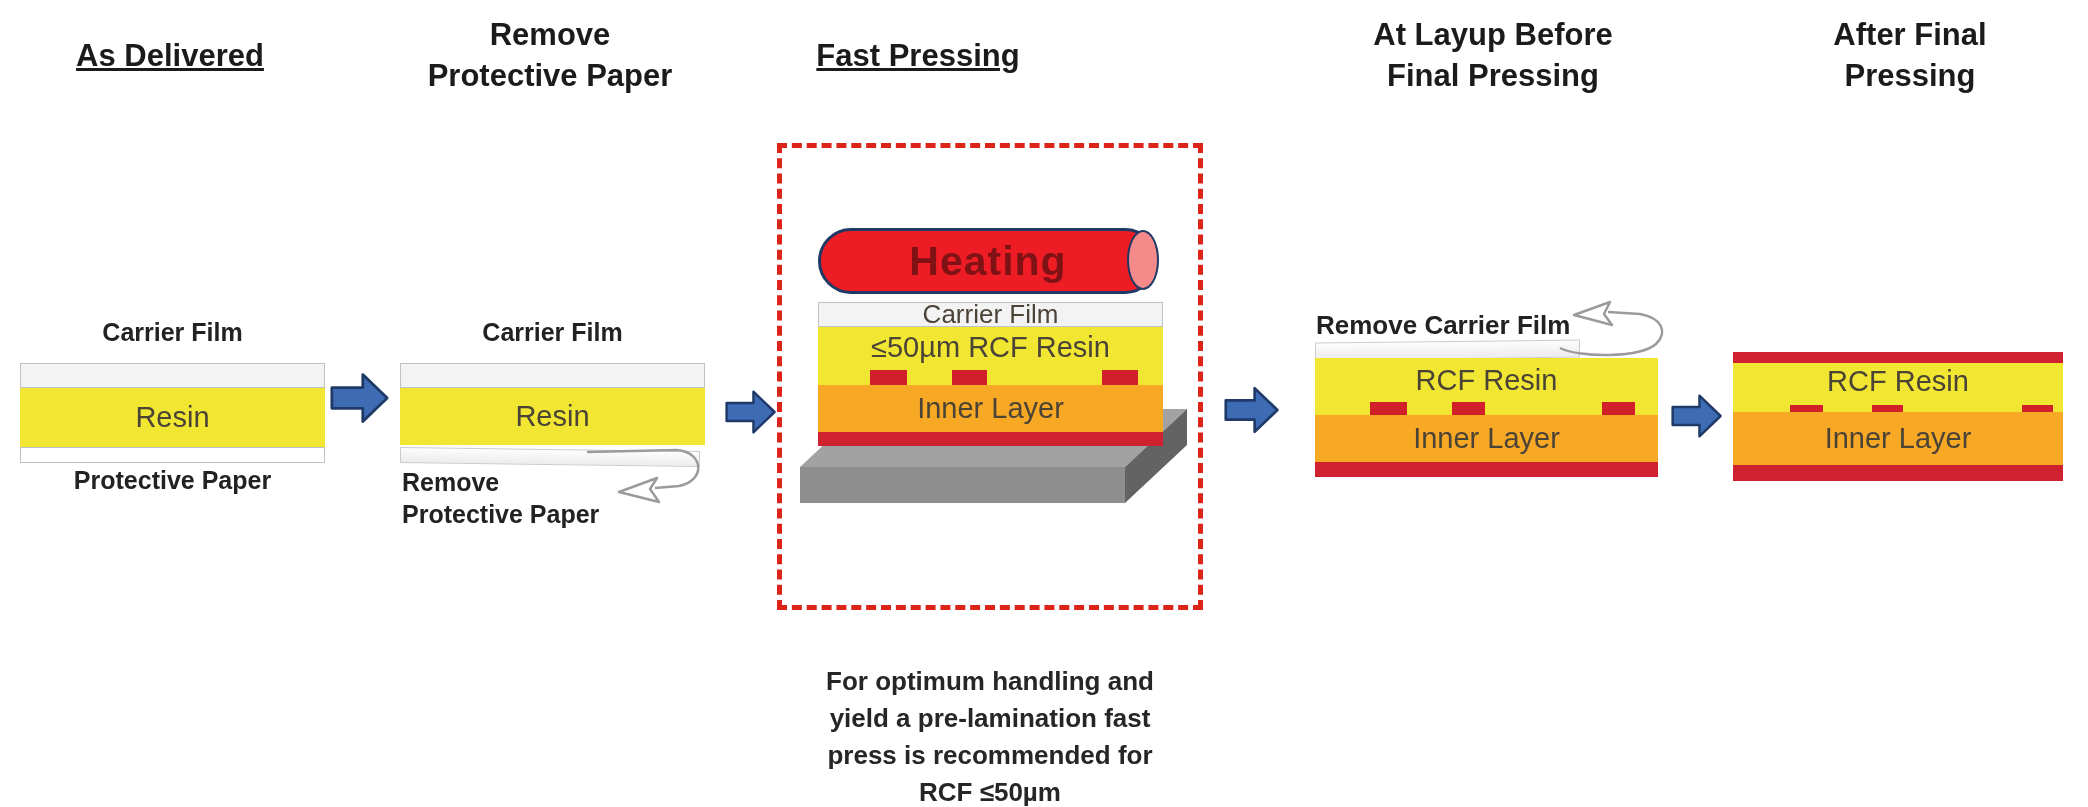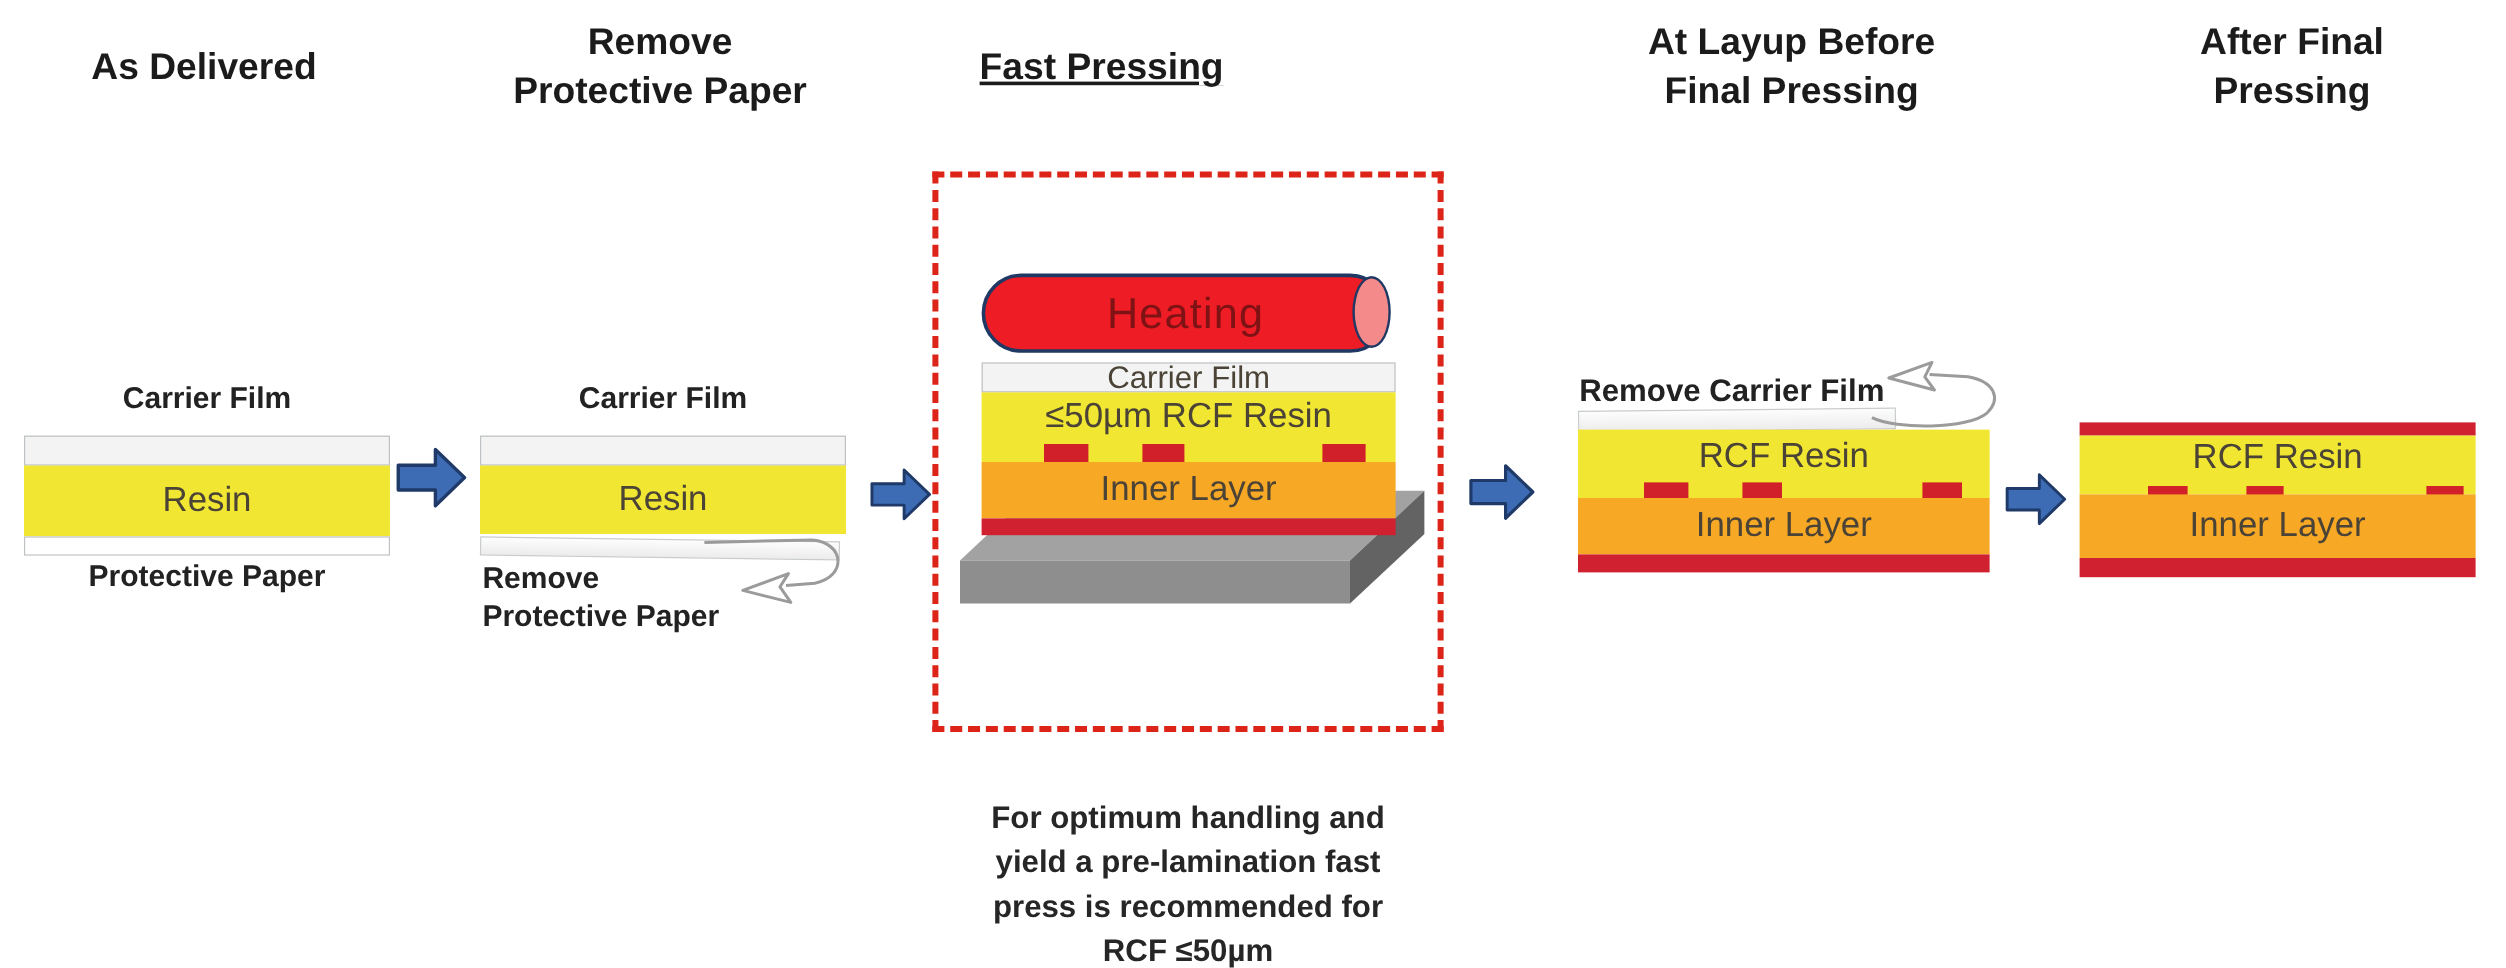--- a/index.html
+++ b/index.html
@@ -24,34 +24,34 @@
   .pad{position:absolute;background:#d2202a;}
   .dashed-box{position:absolute;border:5px dashed #dd2418;box-sizing:border-box;}
   .cylinder{
     position:absolute;background:#ee1c25;border:3px solid #203864;border-radius:34px;
     display:flex;align-items:center;justify-content:center;box-sizing:border-box;
   }
   .cylinder-cap{
     position:absolute;right:-4px;top:-1px;width:32px;height:60px;background:#f58a8a;
     border:2px solid #203864;border-radius:50%;box-sizing:border-box;
   }
-  .heating-text{font-weight:normal;font-size:36px;color:#7e1214;letter-spacing:1px;z-index:2;}
+  .heating-text{font-weight:bold;font-size:41px;color:#7e1214;letter-spacing:1px;z-index:2;}
   .caption{
     position:absolute;font-weight:bold;font-size:26px;line-height:1.42;color:#262626;
     text-align:center;white-space:pre-line;
   }
   .flow-arrow{position:absolute;}
   .peel-strip{position:absolute;background:linear-gradient(#fdfdfd,#ececec);border:1px solid #c9cccd;box-sizing:border-box;}
 </style>
 </head>
 <body>
 
 <div class="canvas">
 
-  <div class="stage-title" style="left:20px;width:300px;">As Delivered</div>
+  <div class="stage-title" style="left:20px;width:300px;text-decoration:underline;">As Delivered</div>
   <div class="stage-title" style="left:390px;width:320px;">Remove
 Protective Paper</div>
   <div class="stage-title" style="left:758px;width:320px;text-decoration:underline;">Fast Pressing</div>
   <div class="stage-title" style="left:1333px;width:320px;text-align:center;">At Layup Before
 Final Pressing</div>
   <div class="stage-title" style="left:1750px;width:320px;">After Final
 Pressing</div>
 
   <div class="small-label center" style="left:20px;width:305px;top:318px;">Carrier Film</div>
   <div class="layer carrier" style="left:20px;top:363px;width:305px;height:25px;"></div>

